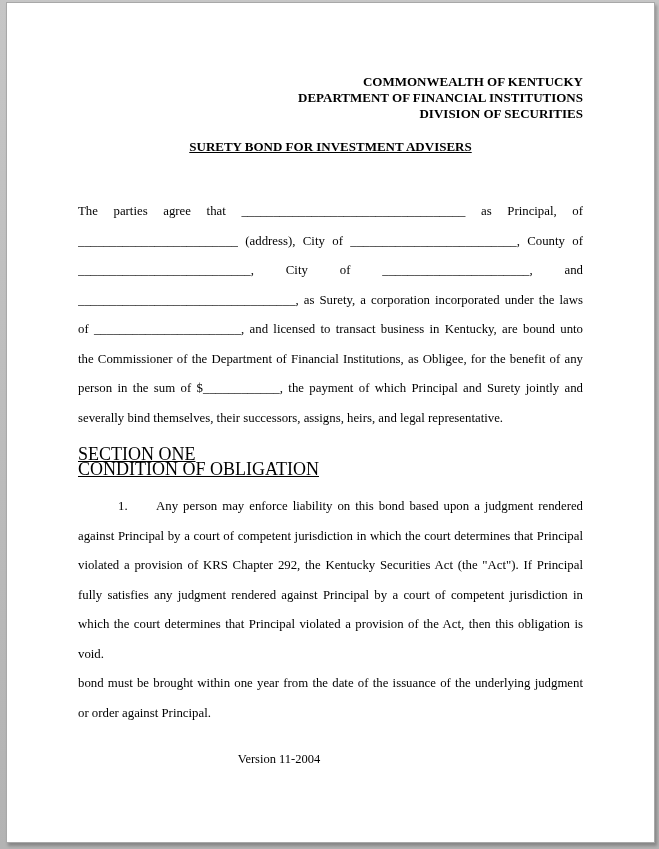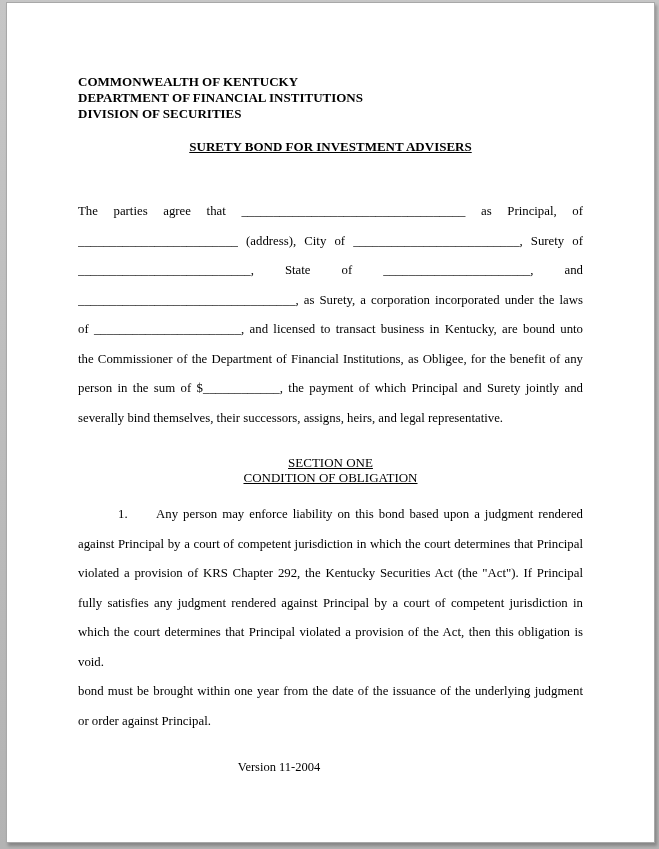--- a/index.html
+++ b/index.html
@@ -21,21 +21,21 @@
     background: #ffffff;
     border: 1px solid #a8a8a8;
     box-shadow: 2px 3px 3px rgba(0,0,0,0.25);
     overflow: hidden;
   }
   .content {
     padding: 0 71px;
   }
   .doc-header {
     margin-top: 71px;
-    text-align: left;
+    text-align: right;
     font-weight: bold;
     font-size: 13px;
     line-height: 16px;
   }
   .doc-title {
     margin-top: 17px;
     text-align: center;
     font-weight: bold;
     font-size: 13px;
     line-height: 16px;
@@ -58,23 +58,23 @@
     text-align: left;
     text-align-last: left;
     -moz-text-align-last: left;
   }
   .pnum {
     display: inline-block;
     margin-left: 40px;
     width: 38px;
   }
   .sec-heading {
-    margin-top: 22px;
-    text-align: center;
-    font-size: 13px;
+    margin-top: 14px;
+    text-align: left;
+    font-size: 18px;
     line-height: 15px;
   }
   .sec-heading div { text-decoration: underline; }
   .paragraphs {
     margin-top: 15px;
   }
   .doc-footer {
     margin-top: 24px;
     text-align: center;
     padding-right: 103px;
@@ -92,22 +92,22 @@
       <div class="doc-header">
         <div>COMMONWEALTH OF KENTUCKY</div>
         <div>DEPARTMENT OF FINANCIAL INSTITUTIONS</div>
         <div>DIVISION OF SECURITIES</div>
       </div>
 
       <div class="doc-title">SURETY BOND FOR INVESTMENT ADVISERS</div>
 
       <div class="agreement" id="agreement">
           <div class="jline">The parties agree that ___________________________________ as Principal, of</div>
-          <div class="jline">_________________________ (address), City of __________________________, Surety of</div>
-          <div class="jline">___________________________, State of _______________________, and</div>
+          <div class="jline">_________________________ (address), City of __________________________, County of</div>
+          <div class="jline">___________________________, City of _______________________, and</div>
           <div class="jline">__________________________________, as Surety, a corporation incorporated under the laws</div>
           <div class="jline">of _______________________, and licensed to transact business in Kentucky, are bound unto</div>
           <div class="jline">the Commissioner of the Department of Financial Institutions, as Obligee, for the benefit of any</div>
           <div class="jline">person in the sum of $____________, the payment of which Principal and Surety jointly and</div>
           <div class="jline last">severally bind themselves, their successors, assigns, heirs, and legal representative.</div>
         </div>
 
       <div class="sec-heading">
         <div>SECTION ONE</div>
         <div>CONDITION OF OBLIGATION</div>

